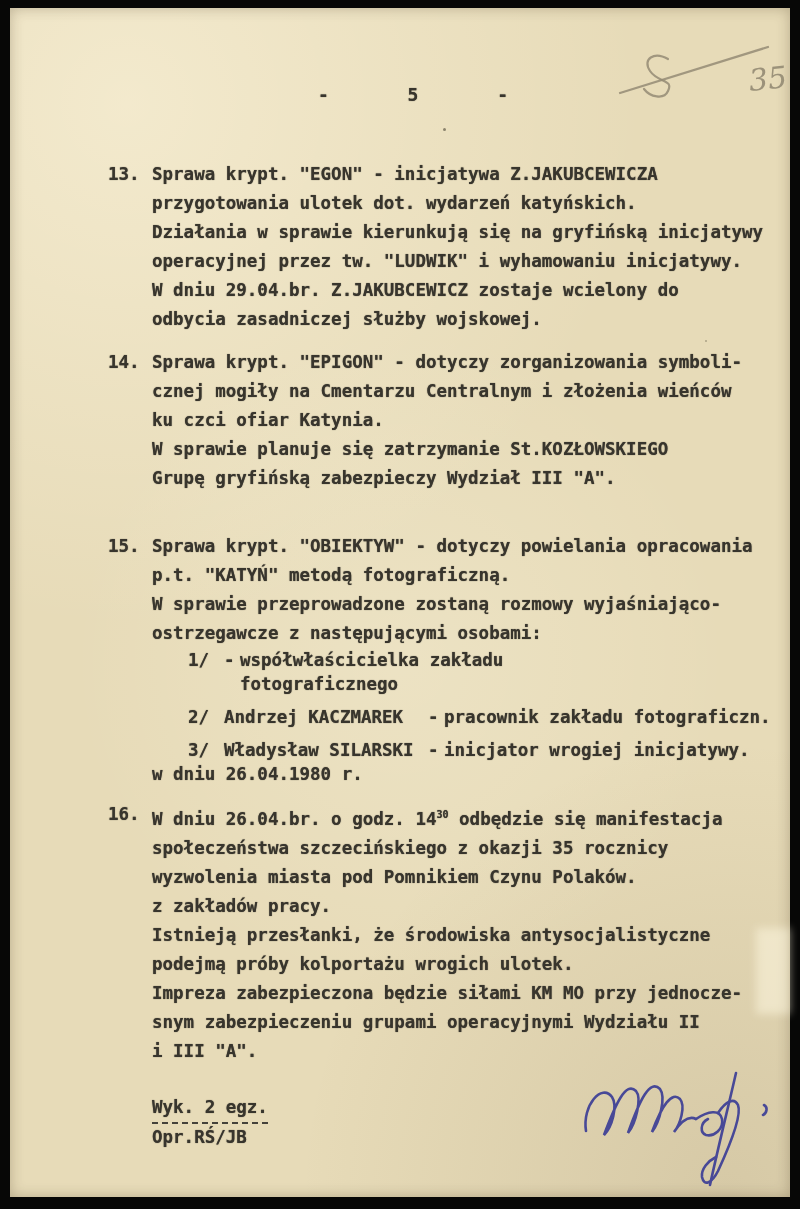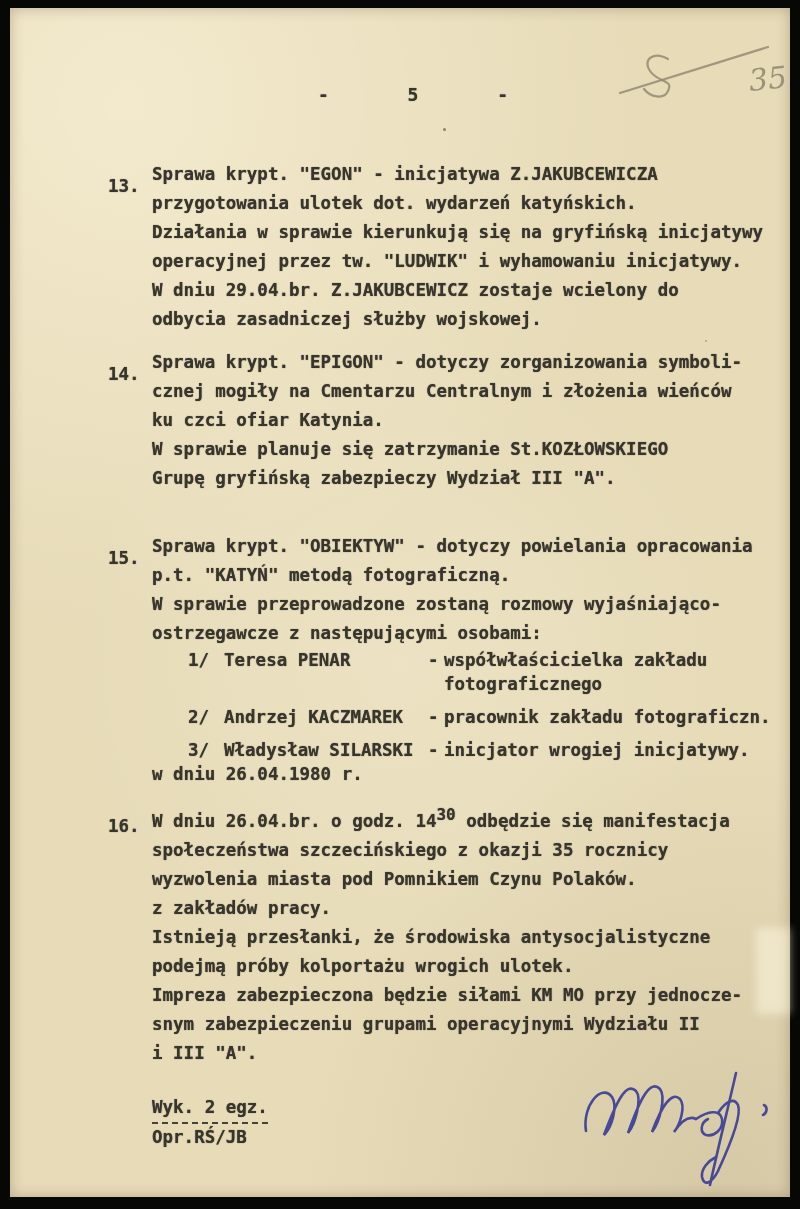--- a/index.html
+++ b/index.html
@@ -10,30 +10,30 @@
            radial-gradient(120% 80% at 15% 8%, rgba(255,248,226,.50), rgba(255,248,226,0) 55%),
            radial-gradient(100% 70% at 92% 100%, rgba(90,70,35,.12), rgba(90,70,35,0) 55%),
            radial-gradient(60% 40% at 50% 55%, rgba(255,252,235,.22), rgba(255,252,235,0) 70%),
            #e7dbb8;
          box-shadow: inset 0 0 14px rgba(60,45,20,.28);}
   .ink{color:#38352d;font-weight:700;text-shadow:0 0 1px rgba(56,53,45,.85);}
   .ln{white-space:pre;line-height:29px;font-size:17.5px;}
   .pg-header{position:absolute;top:76px;left:308px;width:190px;display:flex;
              justify-content:space-between;font-size:18px;}
   .sec{position:absolute;left:98px;width:690px;}
-  .sec .num{position:absolute;left:0;top:12px;font-size:17.5px;line-height:29px;}
+  .sec .num{position:absolute;left:0;top:0;font-size:17.5px;line-height:29px;}
   .sec .body{margin-left:44px;}
   .plist{position:absolute;left:178px;top:640px;width:610px;font-size:17.5px;}
   .p-row{display:flex;line-height:24px;margin-bottom:9px;}
   .p-idx{width:36px;}
   .p-name{width:204px;}
   .p-dash{width:16px;}
   .p-desc{flex:1;}
   .date-note{position:absolute;left:142px;top:756px;font-size:17.5px;}
-  .sup{font-size:16px;vertical-align:7px;}
+  .sup{font-size:10px;vertical-align:7px;}
   .footer{position:absolute;left:142px;top:1086px;font-size:17.5px;line-height:27px;}
   .wyk{display:inline-block;border-bottom:2px dashed #45423a;padding-bottom:1px;}
   .speck{position:absolute;border-radius:50%;}
   .lightpatch{position:absolute;left:746px;top:920px;width:34px;height:86px;
               background:rgba(255,250,228,.5);filter:blur(4px);}
   svg{position:absolute;}
 </style>
 </head>
 <body>
 
@@ -81,21 +81,20 @@
         <div class="ln">Sprawa krypt. "OBIEKTYW" - dotyczy powielania opracowania</div>
         <div class="ln">p.t. "KATYŃ" metodą fotograficzną.</div>
         <div class="ln">W sprawie przeprowadzone zostaną rozmowy wyjaśniająco-</div>
         <div class="ln">ostrzegawcze z następującymi osobami:</div>
       </div>
     </div>
 
     <div class="plist ink">
       <div class="p-row">
         <span class="p-idx">1/</span>
-        <span class="p-name">Teresa PENAR</span>
         <span class="p-dash">-</span>
         <span class="p-desc">
           <div>współwłaścicielka zakładu</div>
           <div>fotograficznego</div>
         </span>
       </div>
       <div class="p-row">
         <span class="p-idx">2/</span>
         <span class="p-name">Andrzej KACZMAREK</span>
         <span class="p-dash">-</span>

